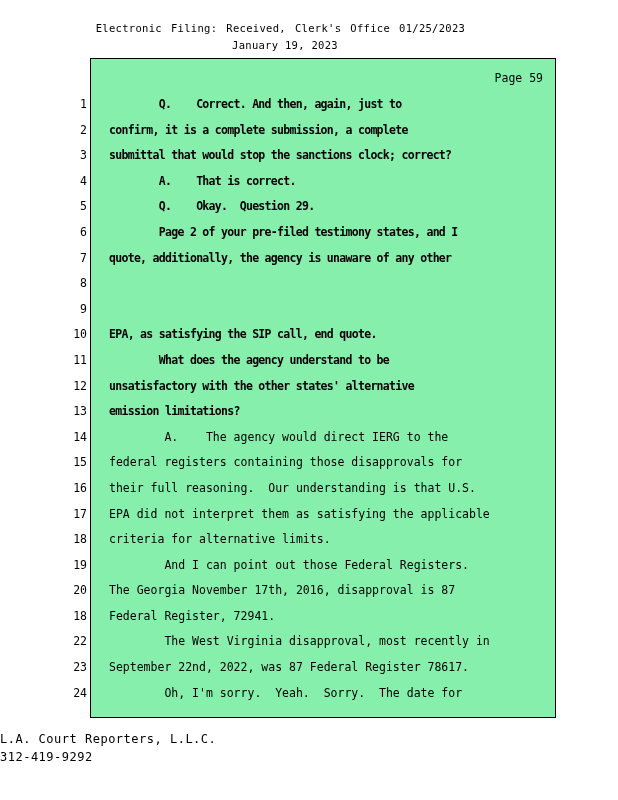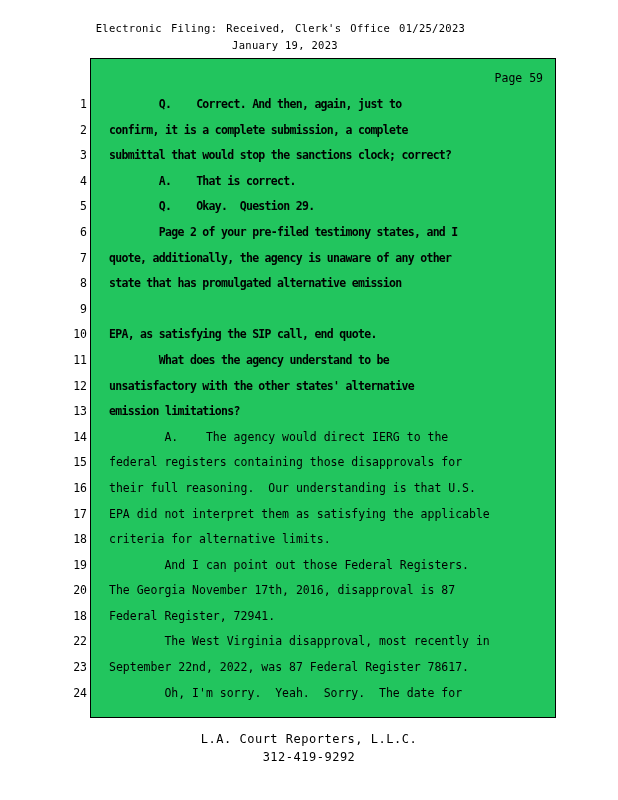--- a/index.html
+++ b/index.html
@@ -33,21 +33,21 @@
   }
   .efile-header .line1 span { margin-right: 9px; }
   .transcript-box {
     position: absolute;
     left: 90px;
     top: 58px;
     width: 466px;
     height: 660px;
     border: 1.5px solid #000000;
     box-sizing: border-box;
-    background: #22c55e;
+    background: #86efac;
   }
   .page-no {
     position: absolute;
     right: 12px;
     top: 12px;
     font-size: 11.5px;
     font-family: "DejaVu Sans Mono", monospace;
   }
   .lines {
     position: absolute;
@@ -80,21 +80,21 @@
   
   .b .ltext {
     font-weight: bold;
     letter-spacing: -0.7px;
   }
   .footer {
     position: absolute;
     left: 0;
     top: 730px;
     width: 618px;
-    text-align: center;
+    text-align: left;
     font-size: 12px;
     line-height: 18px;
     letter-spacing: 0.5px;
   }
 </style>
 </head>
 <body>
 
 <div class="page">
 
@@ -108,21 +108,21 @@
   <div class="transcript-box">
     <div class="page-no">Page 59</div>
     <div class="lines" id="lines">
         <div class="line b"><span class="lnum">1</span><span class="ltext">        Q.    Correct. And then, again, just to</span></div>
         <div class="line b"><span class="lnum">2</span><span class="ltext">confirm, it is a complete submission, a complete</span></div>
         <div class="line b"><span class="lnum">3</span><span class="ltext">submittal that would stop the sanctions clock; correct?</span></div>
         <div class="line b"><span class="lnum">4</span><span class="ltext">        A.    That is correct.</span></div>
         <div class="line b"><span class="lnum">5</span><span class="ltext">        Q.    Okay.  Question 29.</span></div>
         <div class="line b"><span class="lnum">6</span><span class="ltext">        Page 2 of your pre-filed testimony states, and I</span></div>
         <div class="line b"><span class="lnum">7</span><span class="ltext">quote, additionally, the agency is unaware of any other</span></div>
-        <div class="line b"><span class="lnum">8</span><span class="ltext">state that has promulgated alternative emission</span></div>
+        <div class="line b"><span class="lnum">8</span></div>
         <div class="line b"><span class="lnum">9</span></div>
         <div class="line b"><span class="lnum">10</span><span class="ltext">EPA, as satisfying the SIP call, end quote.</span></div>
         <div class="line b"><span class="lnum">11</span><span class="ltext">        What does the agency understand to be</span></div>
         <div class="line b"><span class="lnum">12</span><span class="ltext">unsatisfactory with the other states' alternative</span></div>
         <div class="line b"><span class="lnum">13</span><span class="ltext">emission limitations?</span></div>
         <div class="line"><span class="lnum">14</span><span class="ltext">        A.    The agency would direct IERG to the</span></div>
         <div class="line"><span class="lnum">15</span><span class="ltext">federal registers containing those disapprovals for</span></div>
         <div class="line"><span class="lnum">16</span><span class="ltext">their full reasoning.  Our understanding is that U.S.</span></div>
         <div class="line"><span class="lnum">17</span><span class="ltext">EPA did not interpret them as satisfying the applicable</span></div>
         <div class="line"><span class="lnum">18</span><span class="ltext">criteria for alternative limits.</span></div>

